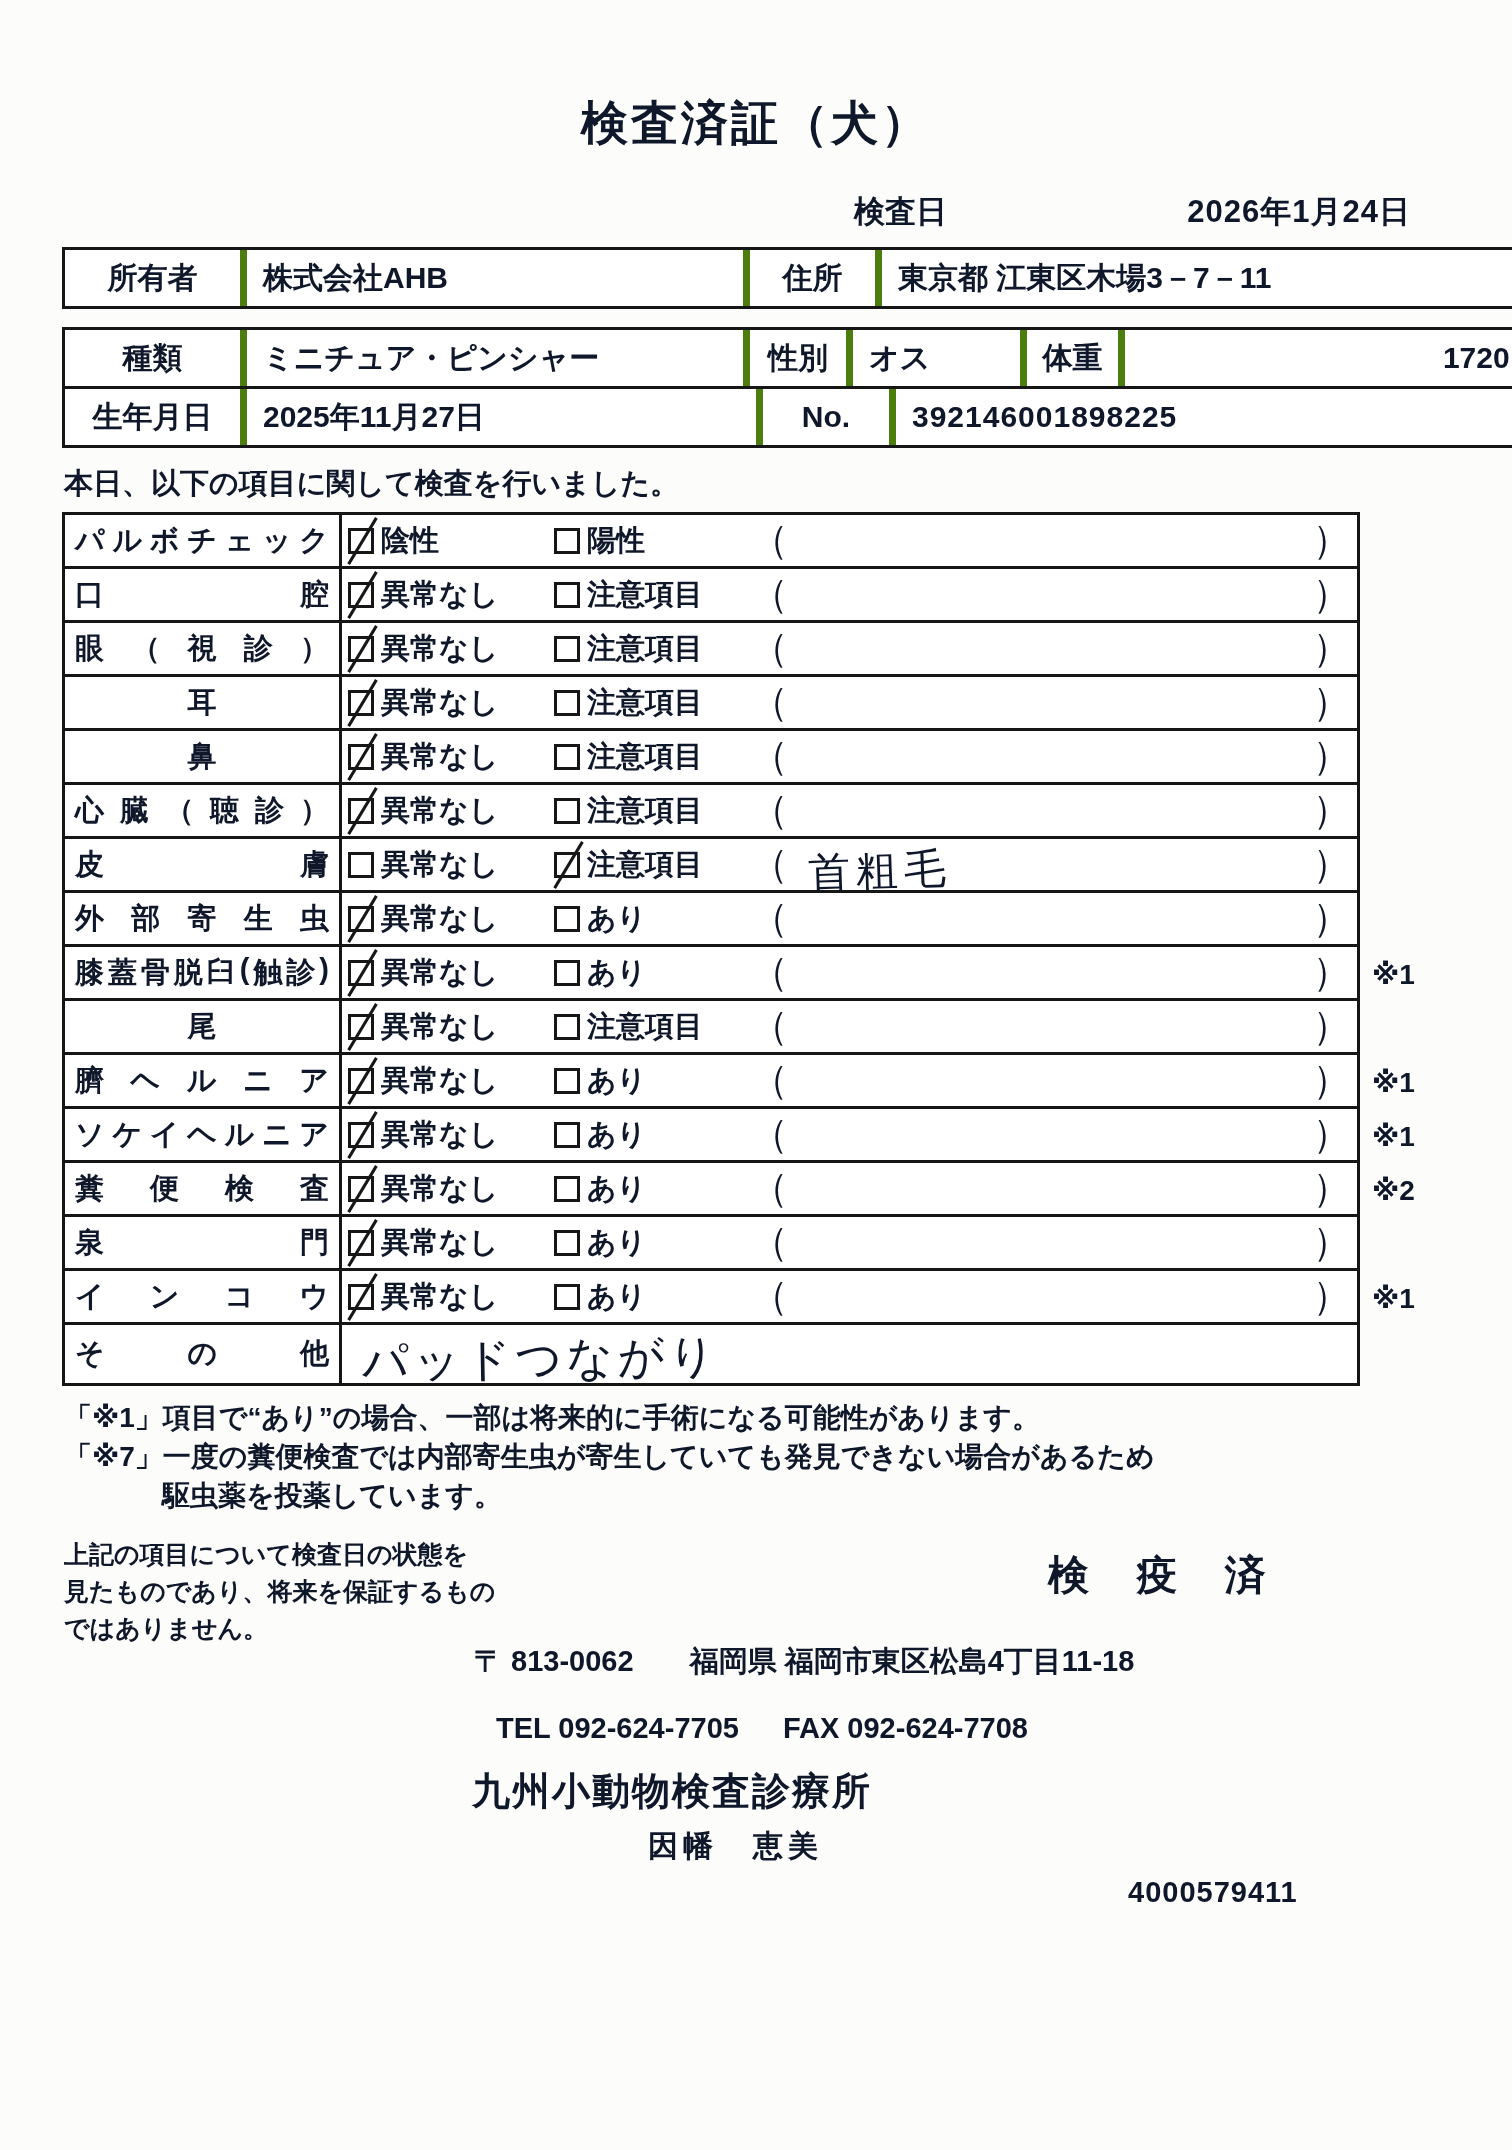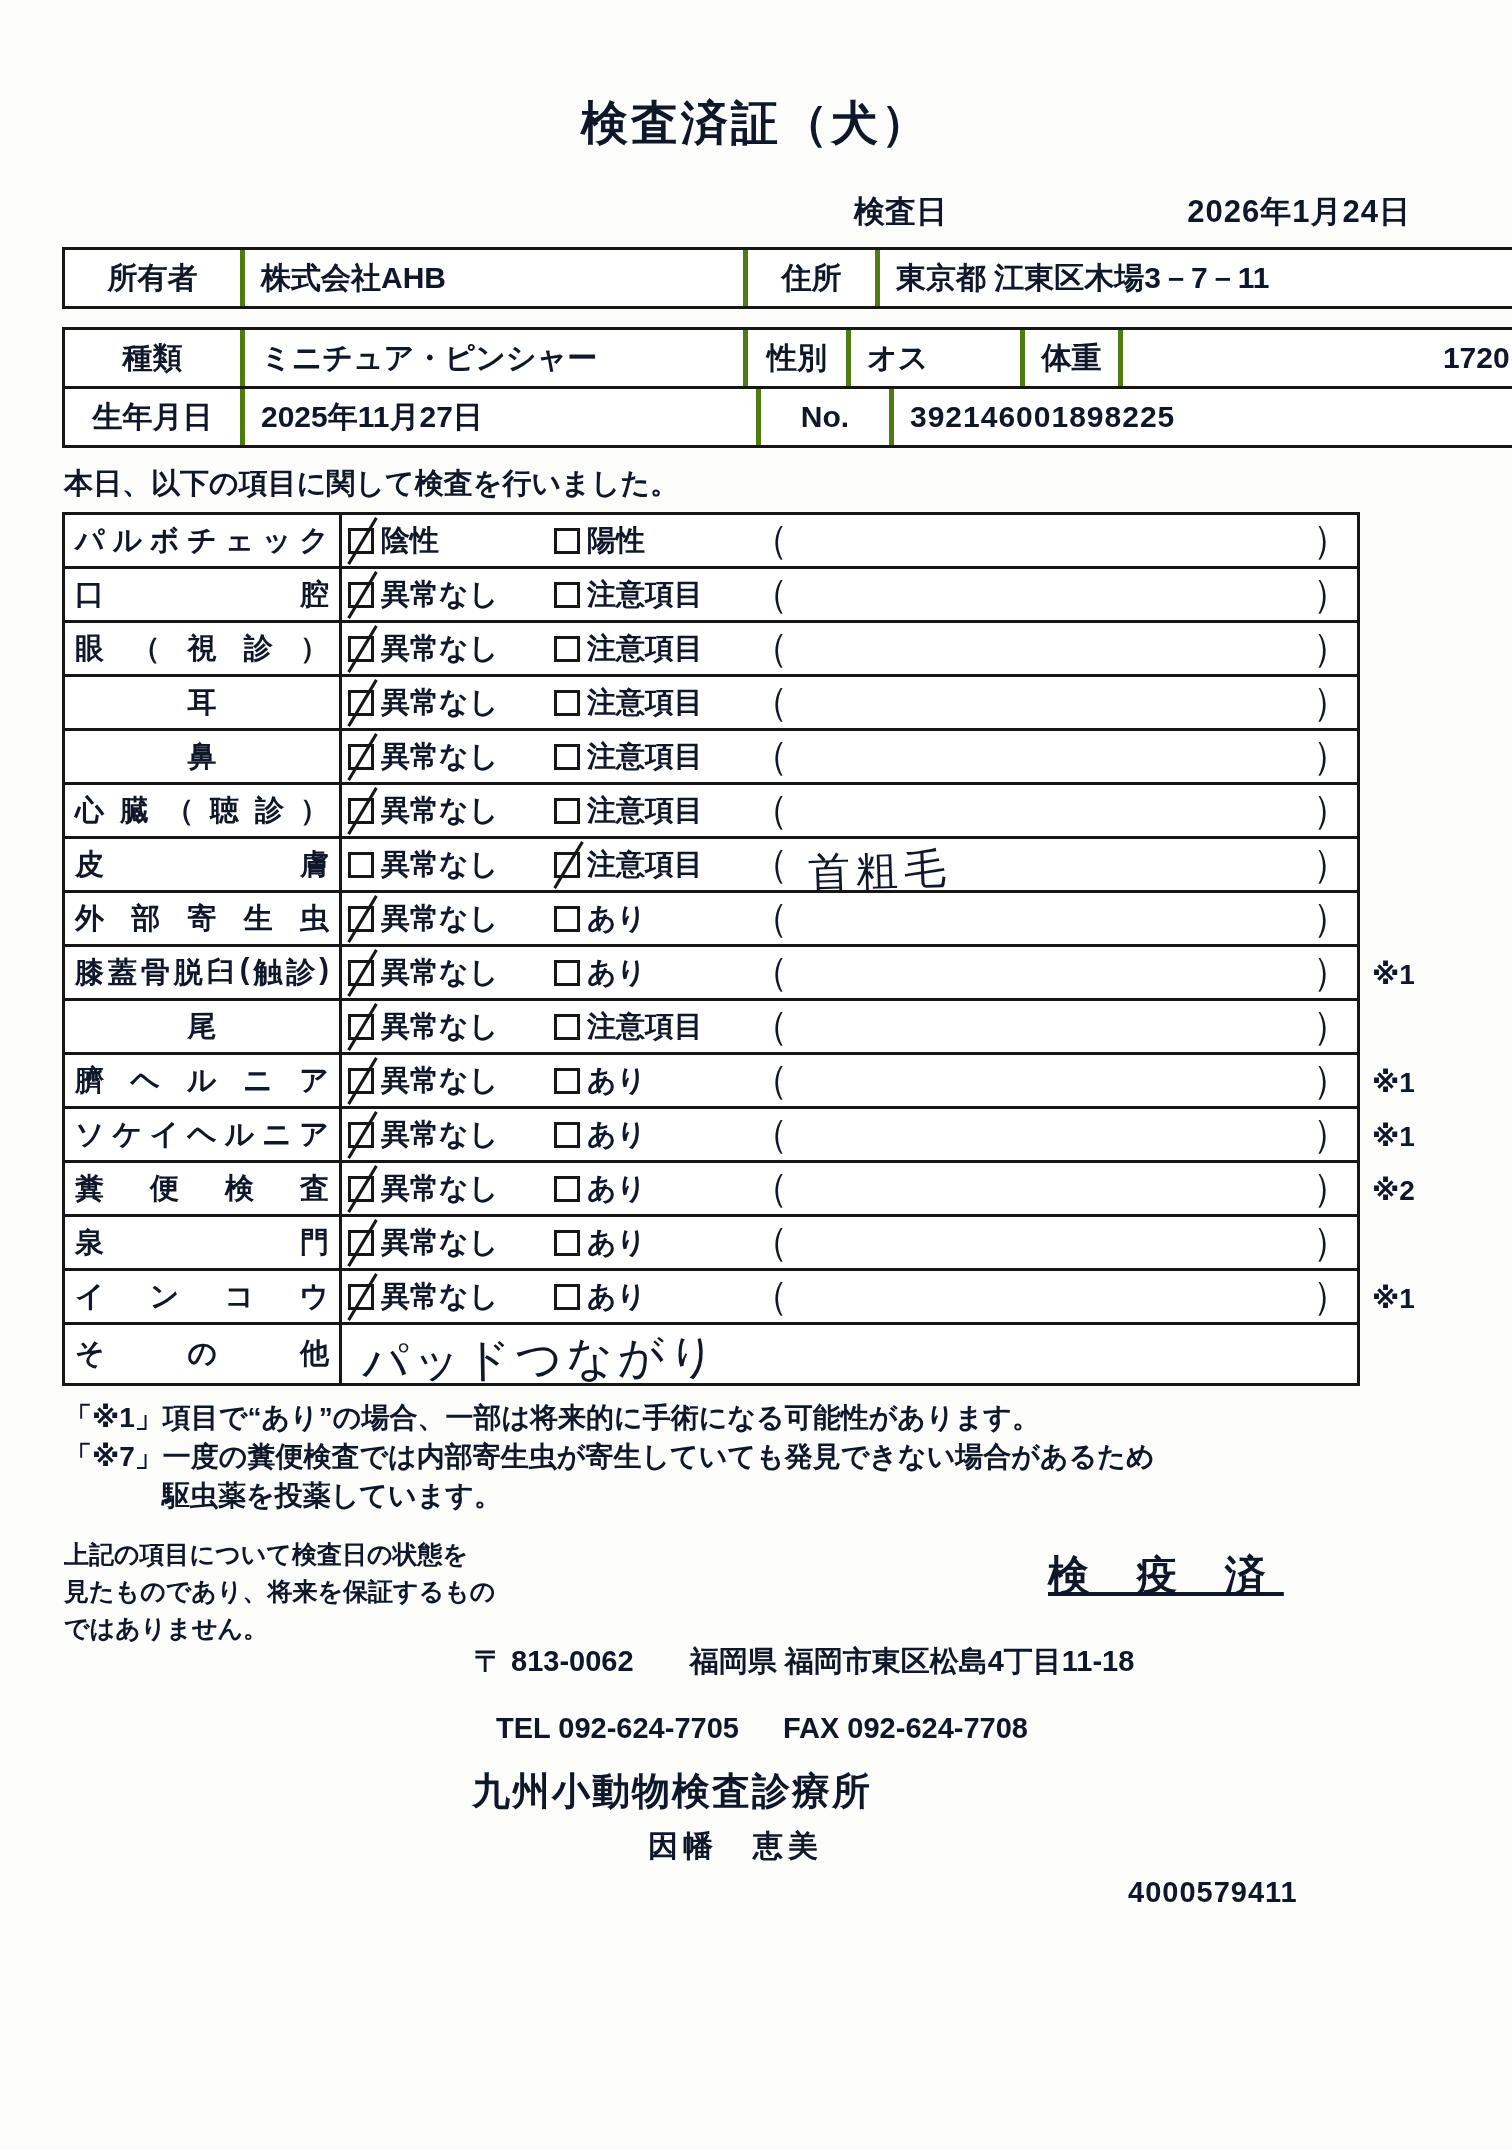--- a/index.html
+++ b/index.html
@@ -41,21 +41,21 @@
     align-items: stretch;
     font-size: 30px;
     background: #fff;
   }
   .info-row.mt { margin-top: 14px; }
   .info-row.joined { margin-top: -3px; }
   .cell {
     display: flex;
     align-items: center;
   }
-  .cell + .cell { border-left: 5px solid #4d7c0f; }
+  .cell + .cell { border-left: 7px solid #4d7c0f; }
   .cell.lbl { justify-content: center; }
   .cell.val { padding-left: 16px; }
   .w-owner-lbl { width: 175px; }
   .w-owner-val { width: 503px; }
   .w-addr-lbl  { width: 132px; }
   .w-addr-val  { flex: 1; }
   .w-kind-lbl  { width: 175px; }
   .w-kind-val  { width: 503px; }
   .w-sex-lbl   { width: 103px; }
   .w-sex-val   { width: 174px; }
@@ -141,21 +141,20 @@
   .fn-indent { padding-left: 98px; }
   
   .statement { margin: 20px 0 0 64px; font-size: 25px; line-height: 1.48; }
   
   .stamp {
     position: absolute;
     left: 1048px; top: 1548px;
     font-size: 41px;
     letter-spacing: 18px;
     white-space: nowrap;
-    text-decoration: underline;
   }
   .clinic-postal { position: absolute; left: 474px; top: 1642px; font-size: 29px; display: flex; gap: 56px; }
   .clinic-tel    { position: absolute; left: 496px; top: 1712px; font-size: 29px; display: flex; gap: 44px; }
   .clinic-name   { position: absolute; left: 472px; top: 1766px; font-size: 38px; letter-spacing: 2px; }
   .vet-name      { position: absolute; left: 648px; top: 1826px; font-size: 30px; letter-spacing: 5px; }
   .serial        { position: absolute; left: 1128px; top: 1876px; font-size: 29px; letter-spacing: 1px; }
 </style>
 </head>
 <body>
 

